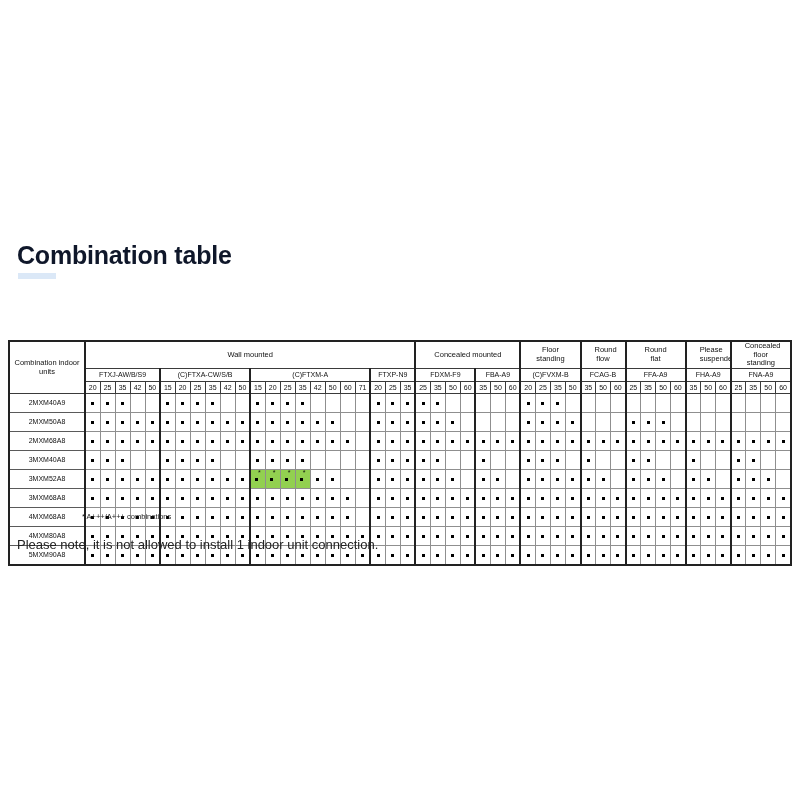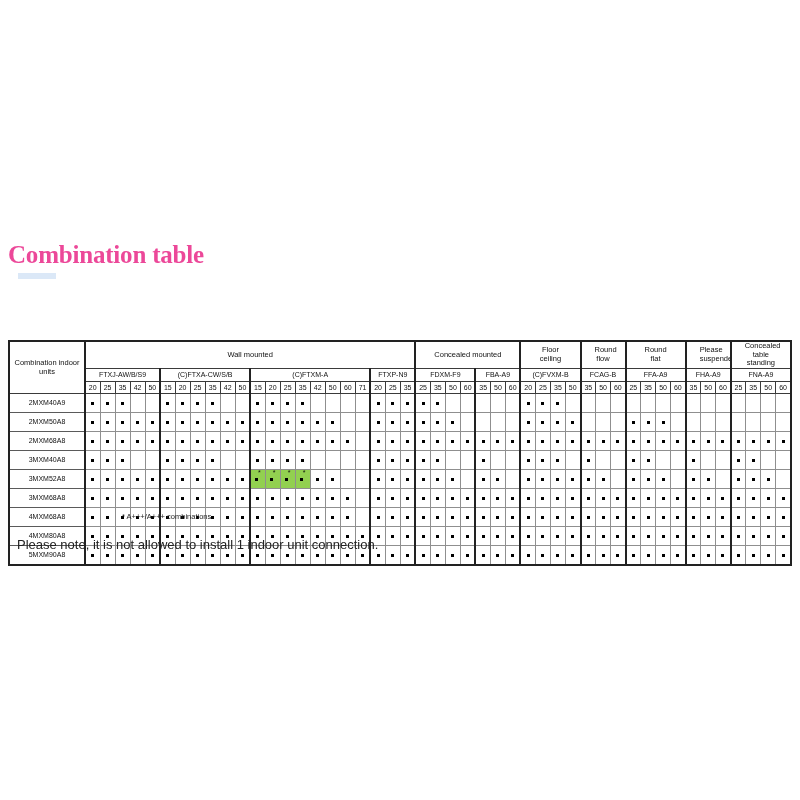--- a/index.html
+++ b/index.html
@@ -1,38 +1,38 @@
 <!DOCTYPE html>
 <html style="--hl: #92D050;"><head>
 <meta charset="utf-8">
 <style>
   * { margin:0; padding:0; box-sizing:border-box; }
   html,body { width:800px; height:800px; background:#ffffff; font-family:"Liberation Sans", sans-serif; }
   body { position:relative; }
 
-  .page-title { position:absolute; left:8px; top:241px; font-size:25px; font-weight:700; color:#ec4899; letter-spacing:-0.2px;font-family:Liberation Serif, serif; }
+  .page-title { position:absolute; left:17px; top:241px; font-size:25px; font-weight:700; color:#0f172a; letter-spacing:-0.2px; }
   .title-bar { position:absolute; left:18px; top:273px; width:38px; height:6px; background:#dbe8f7; }
 
   .table-wrap { position:absolute; left:8px; top:340px; }
   table { border-collapse:collapse; table-layout:fixed; width:784px; border:2px solid #222; }
   th, td { text-align:center; vertical-align:middle; overflow:hidden; padding:0; color:#111; }
   th { border:1px solid #3a3a3a; font-weight:400; background:#fff; }
   td { border:1px solid #8f8f8f; }
   .corner { width:76px; font-size:7.5px; line-height:1.25; }
   .grp { font-size:7.5px; height:24px; line-height:1.15; padding:0 13px; }
   .mdl { font-size:7px; height:13px; white-space:nowrap; }
   .sz  { font-size:7px; height:12px; }
   .rowlbl { font-size:7px; height:11.5px; border-color:#5a5a5a; }
   td.c { height:11.5px; }
   .gs { border-left:2px solid #222 !important; }
   .dot { display:inline-block; width:3px; height:3px; background:#000; vertical-align:middle; }
   .st { font-size:7px; line-height:1; vertical-align:top; position:relative; top:-1px; }
   .hl { background:var(--hl,#92D050); }
 
-  .fn1 { position:absolute; left:82px; top:512px; font-size:7.5px; color:#222;margin-left:40px; }
+  .fn1 { position:absolute; left:82px; top:512px; font-size:7.5px; color:#222; }
   .fn2 { position:absolute; left:17px; top:537px; font-size:13px; color:#222; }
 </style>
 </head>
 <body>
 
 <h1 class="page-title">Combination table</h1>
 <div class="title-bar" style="background: rgb(219, 232, 247);"></div>
 
 <div class="table-wrap">
   <table>
@@ -84,25 +84,25 @@
         <col>
         <col>
         <col>
         <col>
       </colgroup>
     <thead>
         <tr>
           <th class="corner" rowspan="3">Combination indoor units</th>
           <th class="grp gs" colspan="22">Wall mounted</th>
           <th class="grp gs" colspan="7">Concealed mounted</th>
-          <th class="grp gs" colspan="4">Floor ceiling</th>
+          <th class="grp gs" colspan="4">Floor standing</th>
           <th class="grp gs" colspan="3">Round flow</th>
           <th class="grp gs" colspan="4">Round flat</th>
           <th class="grp gs" colspan="3">Please suspended</th>
-          <th class="grp gs" colspan="4">Concealed table standing</th>
+          <th class="grp gs" colspan="4">Concealed floor standing</th>
         </tr>
         <tr>
           <th class="mdl gs" colspan="5">FTXJ-AW/B/S9</th>
           <th class="mdl gs" colspan="6">(C)FTXA-CW/S/B</th>
           <th class="mdl gs" colspan="8">(C)FTXM-A</th>
           <th class="mdl gs" colspan="3">FTXP-N9</th>
           <th class="mdl gs" colspan="4">FDXM-F9</th>
           <th class="mdl gs" colspan="3">FBA-A9</th>
           <th class="mdl gs" colspan="4">(C)FVXM-B</th>
           <th class="mdl gs" colspan="3">FCAG-B</th>

